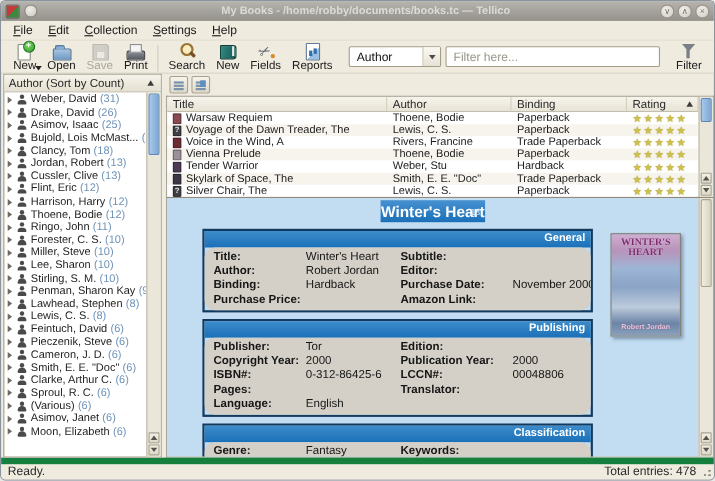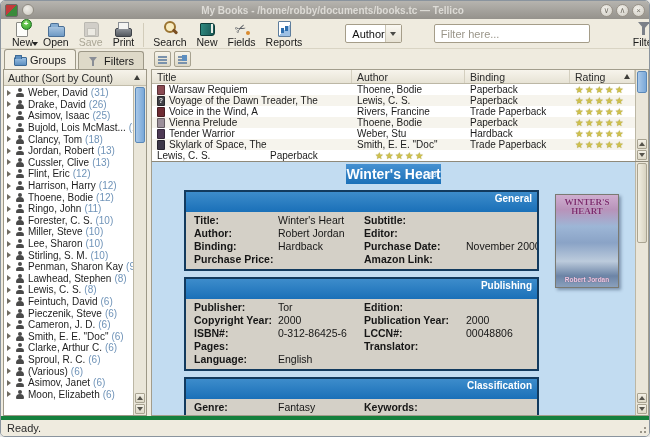--- a/index.html
+++ b/index.html
@@ -14,21 +14,21 @@
   .titletext { position:absolute; left:15px; right:0; text-align:center; font-size:10px; font-weight:bold; color:#dddbd6; pointer-events:none; }
   .winbtns { margin-left:auto; display:flex; gap:3px; z-index:2; }
   .wbtn { width:13px; height:13px; border-radius:50%; background:radial-gradient(circle at 40% 35%,#f2f0ea,#ccc9c1); border:1px solid #989288; color:#77736a; font-size:8px; line-height:11px; text-align:center; }
 
   
   .menubar { height:18px; flex:0 0 18px; background:#efebdf; display:flex; align-items:center; padding-left:4px; border-bottom:1px solid #e0dbcc; }
   .menu-item { display:inline-block; font-size:11px; color:#1a1a1a; padding:1px 7px; }
   .menu-item::first-letter { text-decoration:underline; }
 
   
-  .toolbar { height:30px; flex:0 0 30px; background:#efebdf; display:flex; align-items:center; padding:0 6px; border-bottom:1px solid #d9d4c4;gap:28px; }
+  .toolbar { height:30px; flex:0 0 30px; background:#efebdf; display:flex; align-items:center; padding:0 6px; border-bottom:1px solid #d9d4c4; }
   .tbgroup { display:flex; align-items:flex-end; height:30px; }
   .tbtn { display:flex; flex-direction:column; align-items:center; justify-content:flex-end; padding:1px 5px 1px; height:30px; position:relative; }
   .tlabel { font-size:10.5px; color:#1a1a1a; line-height:11px; }
   .tbtn.disabled .tlabel { color:#aaa695; }
   .tbtn.disabled .tbicon { opacity:.45; filter:grayscale(1); }
   .tsep { width:1px; height:24px; background:#d2ccba; margin:0 4px 2px; align-self:flex-end; }
   .dd-arrow { position:absolute; right:0px; bottom:3px; width:0; height:0; border-left:3px solid transparent; border-right:3px solid transparent; border-top:4px solid #222; }
   .tbicon { width:18px; height:16px; position:relative; display:block; }
   .i-new-collection-icon::before { content:""; position:absolute; left:2px; top:1px; width:10px; height:13px; background:#fdfdfa; border:1px solid #8a8a85; border-radius:1px; }
   .i-new-collection-icon::after { content:"+"; position:absolute; right:0px; top:-2px; width:9px; height:9px; background:radial-gradient(circle at 38% 32%,#7ed95e,#2e9b2e); border:1px solid #1c6e1c; border-radius:50%; color:#fff; font-size:8px; line-height:8px; text-align:center; font-weight:bold; }
@@ -117,33 +117,33 @@
   .stars { color:#cfc14c; font-size:9.5px; letter-spacing:1.5px; text-shadow:0 0 1px #8f852e; }
 
   
   .detail { flex:1; min-height:0; display:flex; border:1px solid #a29d8c; border-top:1px solid #8f8a7a; }
   .detail-inner { flex:1; min-width:0; background:#c2dcf1; display:flex; flex-direction:column; overflow:hidden;align-items:center; }
   .detail-title { height:20px; flex:0 0 20px; margin:2px 2px 4px; background:linear-gradient(#4691d1,#1a70b8); color:#fff; font-size:14px; font-weight:bold; text-align:center; line-height:20px; position:relative; }
   .detail-badge { position:absolute; right:4px; top:1px; font-size:8px; font-weight:normal; color:#d7e6f4; }
   .detail-body { flex:1; min-height:0; display:flex; }
   .detail-fields { flex:1; min-width:0; padding:2px 8px 0 32px; }
   .sec { border:2px solid #123a5e; margin-bottom:6px; }
-  .sec-head { height:20px; background:linear-gradient(#3d8ccb,#1a70b8); color:#fff; font-size:10px; font-weight:bold; text-align:right; padding-right:5px; line-height:13px; }
-  .sec-grid { background:#d4d0c7; display:grid; grid-template-columns:84px 86px 102px 1fr; padding:2px 0 3px 8px; }
+  .sec-head { height:15px; background:linear-gradient(#3d8ccb,#1a70b8); color:#fff; font-size:10px; font-weight:bold; text-align:right; padding-right:5px; line-height:13px; }
+  .sec-grid { background:#d4d0c7; display:grid; grid-template-columns:84px 86px 102px 1fr; padding:2px 0 3px 8px;border-radius:9px; }
   .sec-grid span { font-size:10.5px; line-height:13px; color:#161616; white-space:nowrap; overflow:hidden; }
   .fl { font-weight:bold; }
   .covercol { flex:0 0 88px; padding-top:6px; }
   .cover { width:64px; height:94px; margin-left:8px; border:1px solid #7a7a72; box-shadow:2px 2px 3px rgba(40,60,90,.45);
     background:linear-gradient(180deg,#cfaed0 0%,#b893ba 16%,#9db6d6 34%,#8aa3c6 52%,#bccbdc 72%,#6c84a6 88%,#8aa0bc 100%);
     display:flex; flex-direction:column; align-items:center; }
   .cover-title { font-family:"Liberation Serif",serif; font-size:9px; font-weight:bold; color:#7c2d6e; text-align:center; line-height:9px; padding-top:3px; text-shadow:0 0 1px #e8d0e8; }
   .cover-author { margin-top:auto; font-size:6.5px; font-weight:bold; color:#f0cce4; text-align:center; padding-bottom:4px; text-shadow:0 0 1px #5a3a62; }
 
   
-  .statusbar { height:20px; flex:0 0 20px; background:#efebdf; border-top:4px solid #15803d; display:flex; align-items:center; font-size:11px; color:#2a2a2a; position:relative; }
+  .statusbar { height:20px; flex:0 0 20px; background:#efebdf; border-top:6px solid #15803d; display:flex; align-items:center; font-size:11px; color:#2a2a2a; position:relative; }
   .status-left { padding-left:6px; flex:1; }
   .status-right { padding-right:16px; }
   .grip { position:absolute; right:2px; bottom:2px; width:10px; height:10px;
     background:radial-gradient(circle at 8px 8px,#9a9588 1px,transparent 1.2px),radial-gradient(circle at 8px 4px,#9a9588 1px,transparent 1.2px),radial-gradient(circle at 4px 8px,#9a9588 1px,transparent 1.2px); }
 </style>
 </head>
 <body>
 
 <div class="window">
 
@@ -151,20 +151,27 @@
     <span class="appicon"></span>
     <span class="menubtn"></span>
     <span class="titletext">My Books - /home/robby/documents/books.tc — Tellico</span>
     <span class="winbtns">
       <span class="wbtn">∨</span>
       <span class="wbtn">∧</span>
       <span class="wbtn">×</span>
     </span>
   </div>
 
+  <div class="menubar">
+      <span class="menu-item">File</span>
+      <span class="menu-item">Edit</span>
+      <span class="menu-item">Collection</span>
+      <span class="menu-item">Settings</span>
+      <span class="menu-item">Help</span>
+    </div>
 
   <div class="toolbar">
     <div class="tbgroup">
         <div class="tbtn">
           <span class="tbicon i-new-collection-icon"></span>
           <span class="tlabel">New</span>
           <span class="dd-arrow"></span>
         </div>
         <div class="tbtn">
           <span class="tbicon i-open-folder-icon"></span>
@@ -203,30 +210,20 @@
     <input class="filter-input" placeholder="Filter here..." style="">
     <div class="tbtn filterbtn">
       <span class="tbicon i-filter-icon"></span>
       <span class="tlabel">Filter</span>
     </div>
   </div>
 
   <div class="main">
 
     <div class="sidebar">
-      <div class="tabs">
-          <div class="tab active">
-            <span class="tabicon i-groups-icon"></span>
-            <span>Groups</span>
-          </div>
-          <div class="tab inactive">
-            <span class="tabicon i-filter-funnel-icon"></span>
-            <span>Filters</span>
-          </div>
-        </div>
       <div class="panel">
         <div class="panel-header">
           <span class="ph-label">Author (Sort by Count)</span>
           <span class="sort-up"></span>
         </div>
         <div class="panel-body">
           <div class="group-list">
               <div class="g-row">
                 <span class="tree-arrow"></span>
                 <span class="person"></span>
@@ -472,20 +469,24 @@
               <div class="trow alt">
                 <div class="td c0">
                   <span class="cover-chip" style="background: rgb(60, 54, 70);"></span>
                   <span>Skylark of Space, The</span>
                 </div>
                 <div class="td c1">Smith, E. E. "Doc"</div>
                 <div class="td c2">Trade Paperback</div>
                 <div class="td c3 stars">★★★★★</div>
               </div>
               <div class="trow">
+                <div class="td c0">
+                  <span class="cover-chip q">?</span>
+                  <span>Silver Chair, The</span>
+                </div>
                 <div class="td c1">Lewis, C. S.</div>
                 <div class="td c2">Paperback</div>
                 <div class="td c3 stars">★★★★★</div>
               </div>
             </div>
         </div>
         <div class="vscroll">
           <div class="thumb" style="height:22px"></div>
           <div class="sb-spacer"></div>
           <div class="sb-btn up"></div>
@@ -574,15 +575,16 @@
           <div class="sb-spacer"></div>
           <div class="sb-btn up"></div>
           <div class="sb-btn down"></div>
         </div>
       </div>
     </div>
   </div>
 
   <div class="statusbar">
     <span class="status-left">Ready.</span>
+    <span class="status-right">Total entries: 478</span>
     <span class="grip"></span>
   </div>
 </div>
 
 </body></html>

